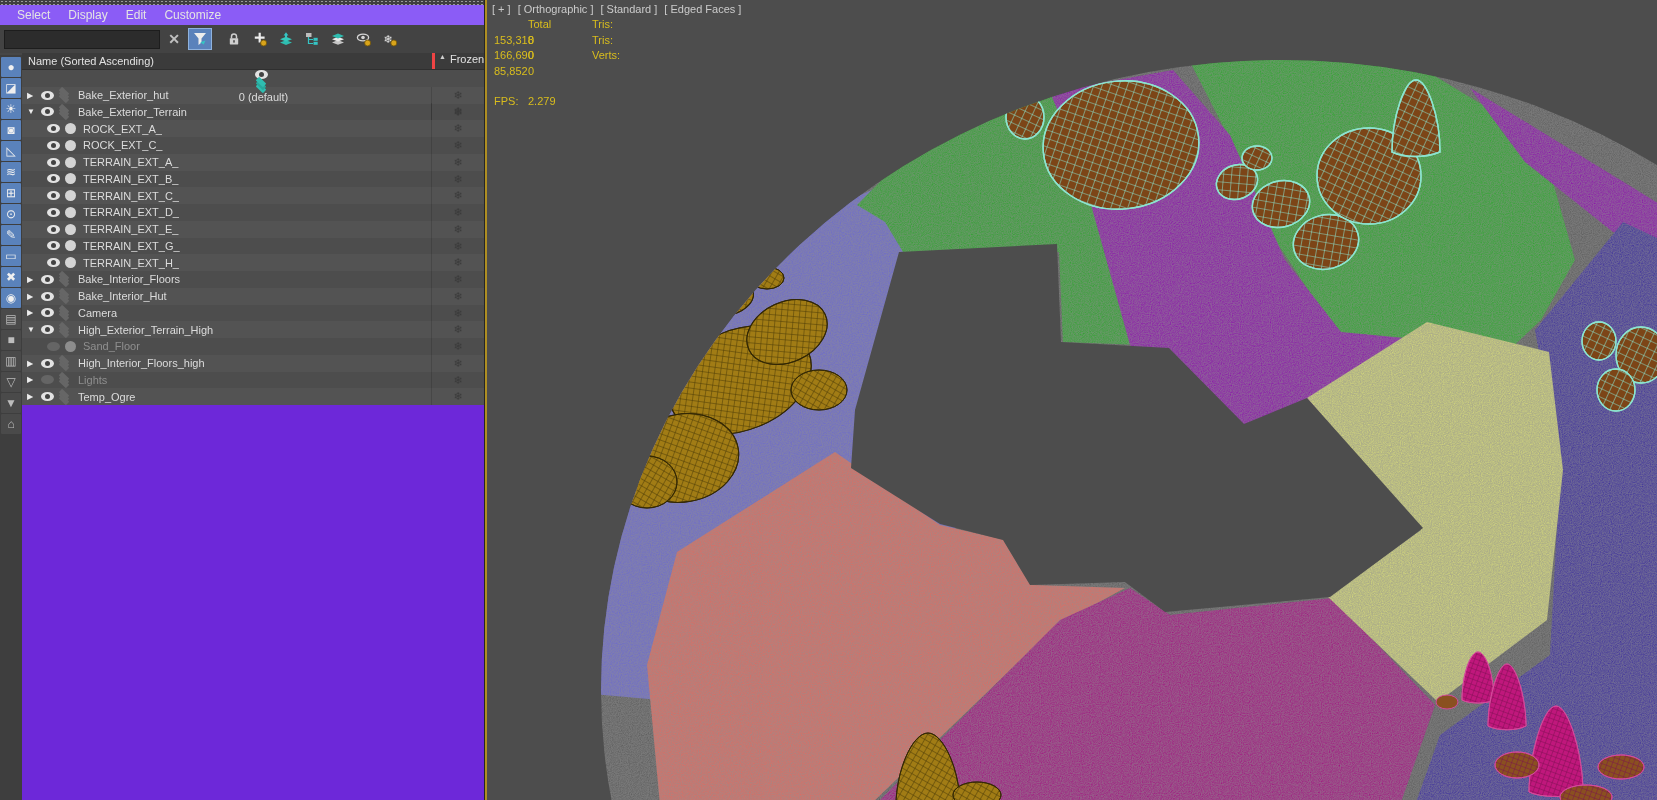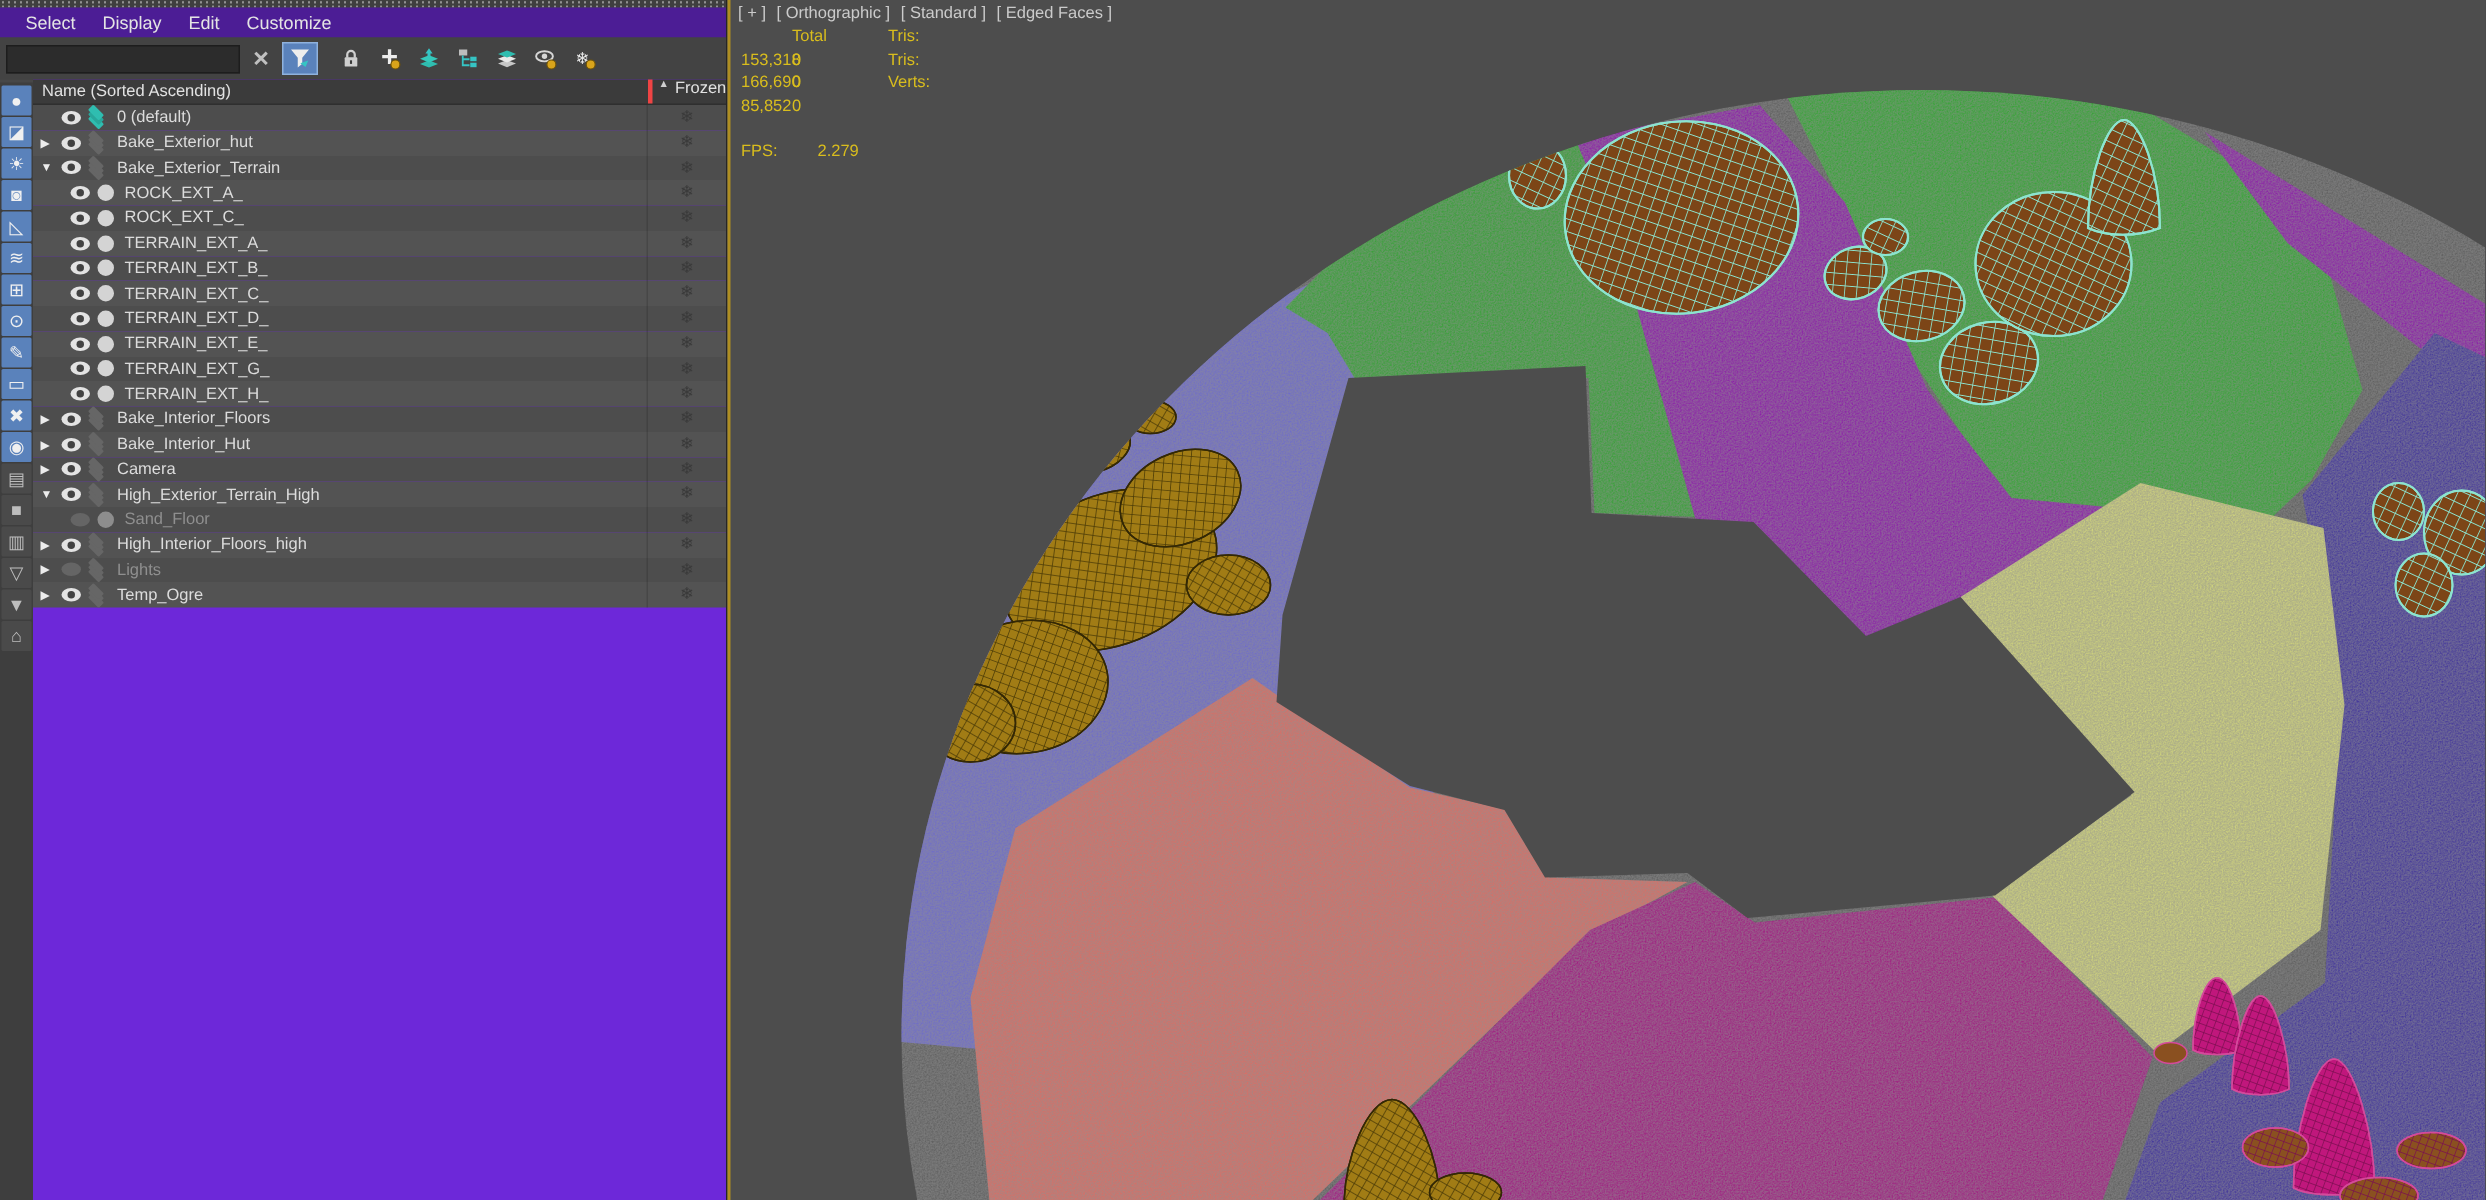--- a/index.html
+++ b/index.html
@@ -4,21 +4,21 @@
 <style>
   html,body{margin:0;padding:0;background:#4d4d4d;}
   #app{position:relative;width:1657px;height:800px;overflow:hidden;
        font-family:"Liberation Sans",sans-serif;background:#474747;}
 
   
   .left-panel{position:absolute;left:0;top:0;width:484px;height:800px;background:#474747;border-right:1px solid #262626;}
   .grip{height:5px;background-color:#3f3f3f;
         background-image:radial-gradient(#9a9a9a 0.8px, transparent 1px);
         background-size:4px 3px;}
-  .menubar{display:flex;align-items:center;height:20px;padding-left:8px;background:#4c1d95;color:#e4e4e4;font-size:12px;}
+  .menubar{display:flex;align-items:center;height:20px;padding-left:8px;background:#8b5cf6;color:#e4e4e4;font-size:12px;}
   .menu-item{padding:2px 9px;cursor:default;}
 
   .searchrow{display:flex;align-items:center;height:28px;padding-left:4px;background:#434343;gap:2px;}
   .search-input{width:146px;height:17px;background:#2c2c2c;border:1px solid #1d1d1d;color:#ddd;font-size:11px;padding:0 4px;outline:none;}
   .tbtn{width:24px;height:22px;display:flex;align-items:center;justify-content:center;background:transparent;border:1px solid transparent;padding:0;}
   .tbtn.active{background:#5a82bb;border-color:#8fb2dd;}
   .tbtn .x{color:#c0c0c0;font-size:14px;font-weight:bold;line-height:1;}
   .tb-gap{width:6px;}
 
   .rail{position:absolute;left:0;top:55px;width:22px;bottom:0;background:#3e3e3e;display:flex;flex-direction:column;gap:1px;padding-top:2px;}
@@ -28,21 +28,21 @@
 
   .list{position:absolute;left:22px;top:53px;right:0;bottom:0;background:#6d28d9;}
   .list-header{display:flex;align-items:center;height:16px;background:#3b3b3b;color:#e2e2e2;font-size:11px;border-bottom:1px solid #2f2f2f;padding-left:6px;}
   .header-frozen{margin-left:auto;display:flex;align-items:flex-start;gap:4px;width:52px;border-left:3px solid #ef4444;height:100%;padding-left:4px;box-sizing:border-box;}
   .sort-arrow{font-size:7px;color:#cfcfcf;}
 
   .row{display:flex;align-items:center;height:16.75px;font-size:11px;color:#dcdcdc;}
   .row:nth-child(odd){background:#4d4d4d;}
   .row:nth-child(even){background:#535353;}
   .row.d0{padding-left:5px;}
-  .row.d1{padding-left:17px;}
+  .row.d1{padding-left:17px;flex-direction:column;}
   .row.d2{padding-left:23px;}
   .row .arrow{width:12px;font-size:8px;color:#ececec;text-align:left;flex:none;}
   .eye{width:13px;height:9px;margin:0 2px;border-radius:50%;background:#e3e3e3;position:relative;flex:none;}
   .eye::after{content:"";position:absolute;left:4px;top:2px;width:5px;height:5px;border-radius:50%;background:#424242;}
   .eye.off{background:#656565;}
   .eye.off::after{display:none;}
   .lyr{width:14px;height:12px;position:relative;margin:0 2px;flex:none;}
   .lyr i{position:absolute;left:1px;width:10px;height:10px;background:#666;transform:rotate(45deg) scaleY(.5);border-radius:1px;}
   .lyr i:nth-child(1){top:4px;}
   .lyr i:nth-child(2){top:1px;}
@@ -58,21 +58,21 @@
 
   
   .viewport{position:absolute;left:485px;top:0;width:1172px;height:800px;background:#4d4d4d;}
   .vp-edge{position:absolute;left:0;top:0;width:2px;height:100%;background:#ae8e22;z-index:8;}
   .vp-scene{position:absolute;left:0;top:0;}
   .vp-header{position:absolute;left:7px;top:3px;display:flex;gap:7px;color:#cbcbcb;font-size:11px;z-index:9;}
   .vp-header span{cursor:default;}
   .vp-stats{position:absolute;left:9px;top:17px;z-index:9;font-size:11px;color:#d9bd1d;}
   .stat-grid{display:grid;grid-template-columns:34px 64px 40px;line-height:15.5px;}
   .stat-grid .s-total{grid-column:2;}
-  .fps-row{display:grid;grid-template-columns:34px 64px;margin-top:15px;line-height:15.5px;gap:17px;}
+  .fps-row{display:grid;grid-template-columns:34px 64px;margin-top:15px;line-height:15.5px;}
 </style>
 </head>
 <body>
 
 <div id="app">
 
   <div class="left-panel">
     <div class="grip"></div>
 
     <div class="menubar">

